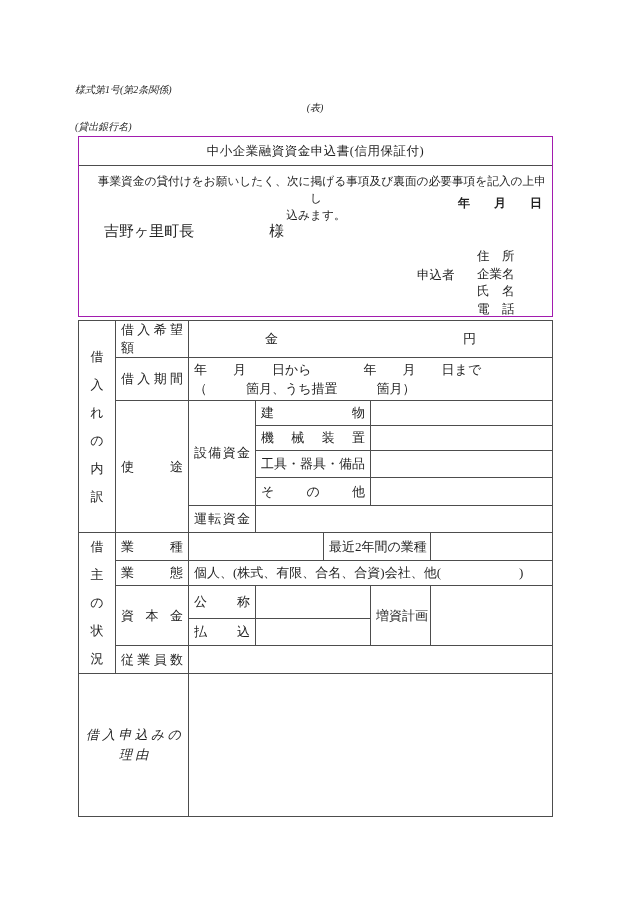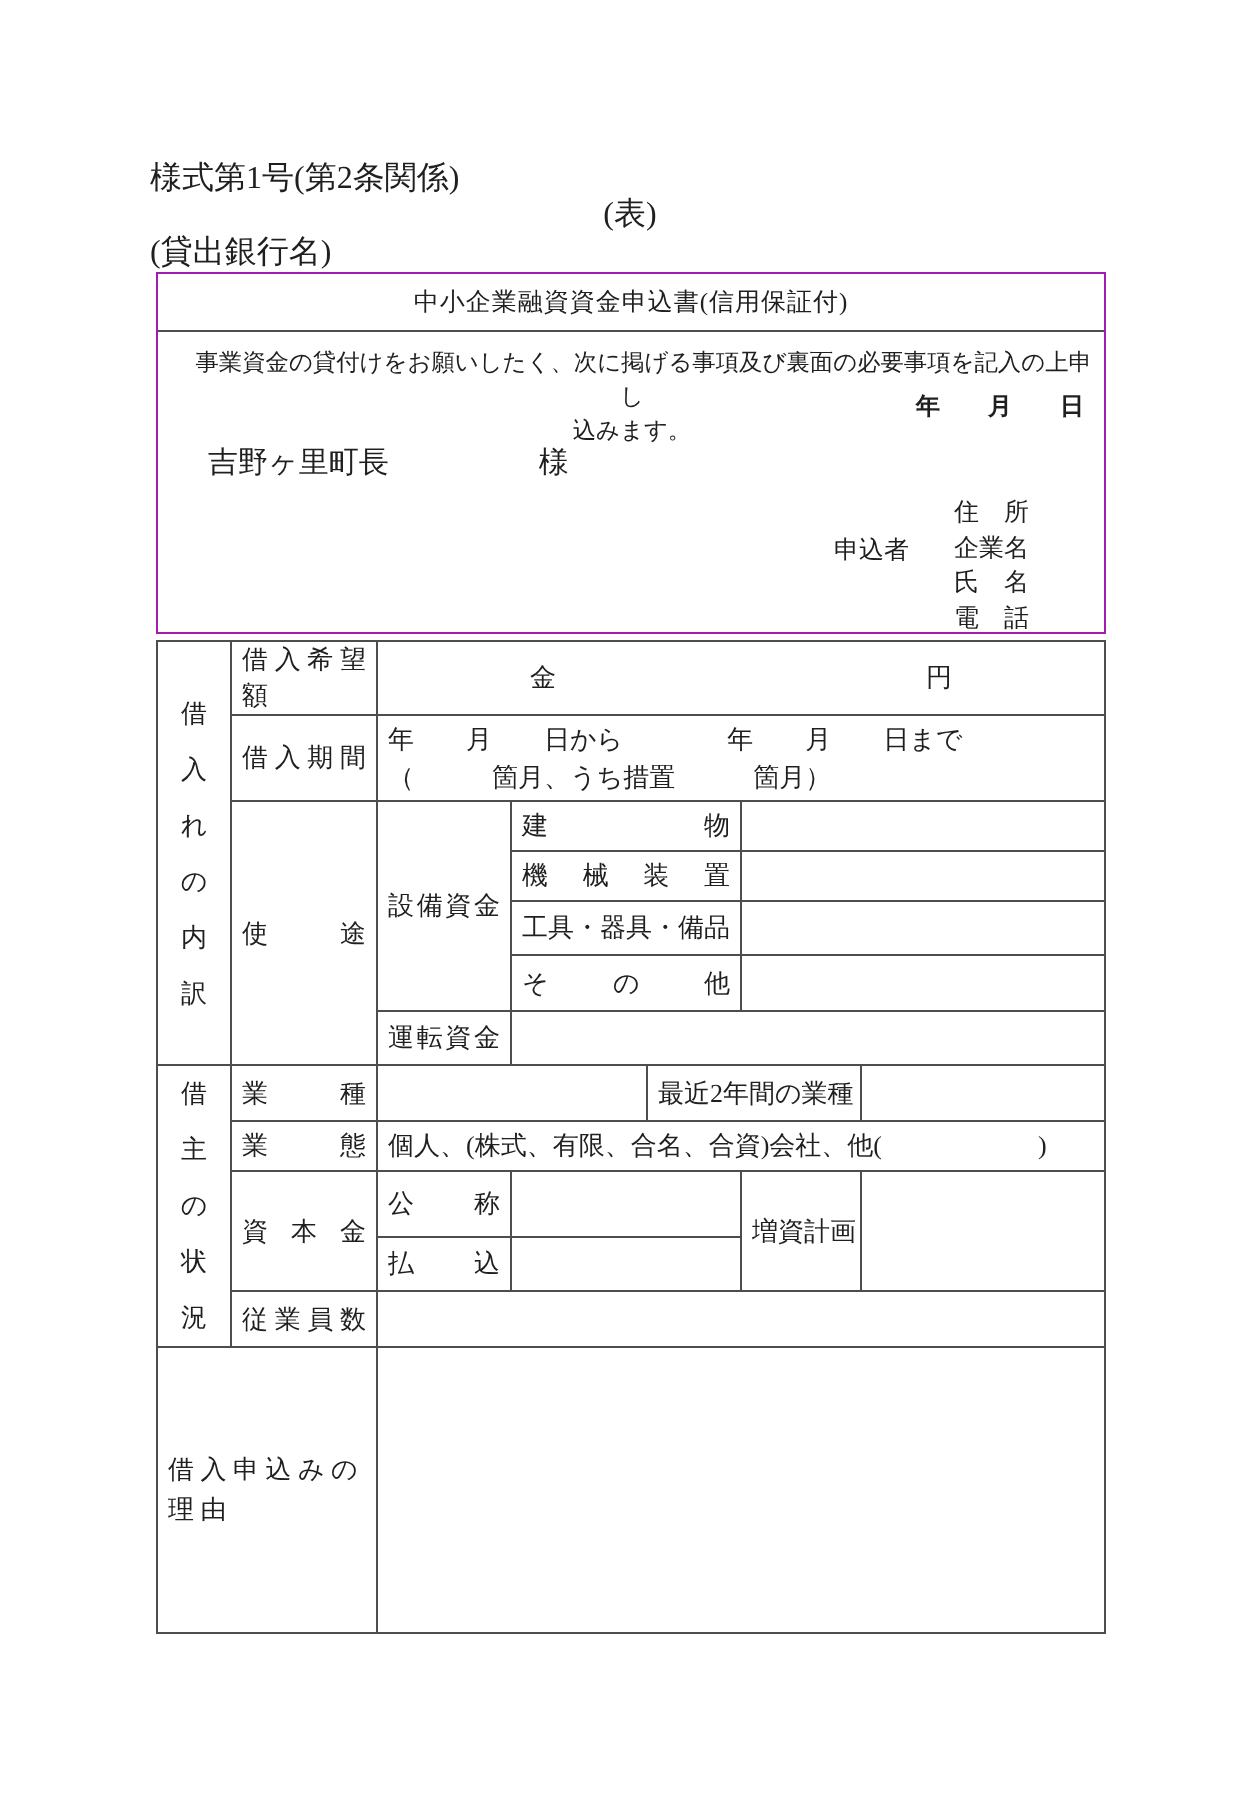--- a/index.html
+++ b/index.html
@@ -5,21 +5,21 @@
   html,body{margin:0;padding:0;background:#ffffff;}
   .page{
     position:relative;
     width:630px;height:903px;
     background:#ffffff;
     font-family:"Liberation Serif","DejaVu Serif",serif;
     color:#1f1f1f;
     overflow:hidden;
   }
   .abs{position:absolute;}
-  .lbl{font-size:16px;line-height:14px;white-space:nowrap;}
+  .lbl{font-size:10px;line-height:14px;white-space:nowrap;font-style:italic;}
 
   
   .header-box{
     position:absolute;left:78px;top:136px;width:475px;height:181px;
     border:1px solid #a21caf;box-sizing:border-box;
   }
   .title-row{
     height:28px;border-bottom:1px solid #4d4d4d;
     display:flex;align-items:center;justify-content:center;
     font-size:12.5px;letter-spacing:0.5px;
@@ -59,21 +59,21 @@
     box-sizing:border-box;
   }
   td.jl{text-align:justify;text-align-last:justify;}
   td.vert{
     text-align:center;white-space:pre-line;line-height:28px;padding:0;
   }
   td.center{text-align:center;white-space:nowrap;}
   .amount-flex{display:flex;justify-content:center;gap:185px;}
   .period-line{text-align:left;white-space:pre;line-height:19px;}
   td.reason{
-    white-space:pre-line;line-height:20px;padding:0 4px;text-align:left;
+    white-space:pre-line;line-height:20px;padding:0 4px;text-align:center;font-style:italic;
   }
   td.small{font-size:12.5px;padding:0 2px;}
   td.val-left{text-align:left;white-space:nowrap;}
 </style>
 </head>
 <body>
 
 <div class="page">
 
   <div class="abs lbl" style="left:75px;top:83px;">様式第1号(第2条関係)</div>

